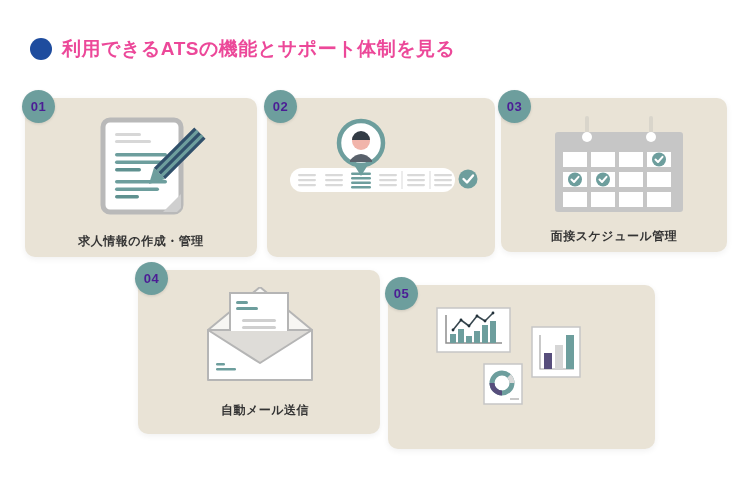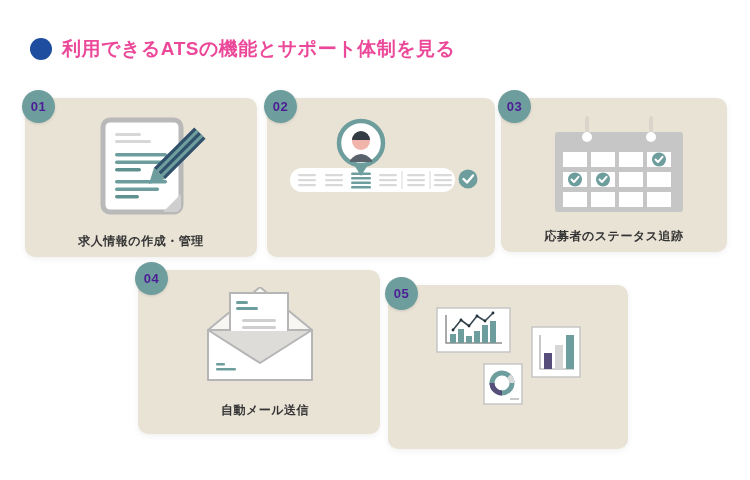--- a/index.html
+++ b/index.html
@@ -22,21 +22,21 @@
     letter-spacing:.5px;white-space:nowrap;
   }
   .card{
     position:absolute;background:#e9e3d6;border-radius:10px;
     box-shadow:0 2px 6px rgba(0,0,0,.06);
   }
   .card-1{left:25px;top:98px;width:232px;height:159px;}
   .card-2{left:267px;top:98px;width:228px;height:159px;}
   .card-3{left:501px;top:98px;width:226px;height:154px;}
   .card-4{left:138px;top:270px;width:242px;height:164px;}
-  .card-5{left:388px;top:285px;width:240px;height:164px;}
+  .card-5{left:388px;top:285px;width:267px;height:164px;}
   .badge{
     position:absolute;left:-3px;top:-8px;width:33px;height:33px;
     border-radius:50%;background:#6d9e9d;color:#4c1d95;
     display:flex;align-items:center;justify-content:center;
     font-size:13px;font-weight:bold;letter-spacing:.5px;
     box-shadow:0 1px 3px rgba(0,0,0,.12);
   }
   .card-label{
     position:absolute;left:0;right:0;text-align:center;
     font-size:12px;font-weight:600;color:#333333;letter-spacing:.5px;
@@ -147,21 +147,21 @@
       </g>
       <g>
         <circle cx="108" cy="43.5" r="7" fill="#6d9e9d"></circle>
         <polyline points="104.5,43.5 107,46 111.5,40.8" fill="none" stroke="#ffffff" stroke-width="2" stroke-linecap="round" stroke-linejoin="round"></polyline>
         <circle cx="24" cy="63.5" r="7" fill="#6d9e9d"></circle>
         <polyline points="20.5,63.5 23,66 27.5,60.8" fill="none" stroke="#ffffff" stroke-width="2" stroke-linecap="round" stroke-linejoin="round"></polyline>
         <circle cx="52" cy="63.5" r="7" fill="#6d9e9d"></circle>
         <polyline points="48.5,63.5 51,66 55.5,60.8" fill="none" stroke="#ffffff" stroke-width="2" stroke-linecap="round" stroke-linejoin="round"></polyline>
       </g>
     </svg>
-    <div class="card-label">応募者のステータス追跡</div>
+    <div class="card-label">面接スケジュール管理</div>
   </div>
 
   <div class="card card-4 row2">
     <span class="badge">04</span>
     <svg class="icon-svg icon-mail" width="120" height="100" viewBox="0 0 120 100">
       <polygon points="9,43 61,0 113,43" fill="#f7f6f3" stroke="#b5b5b5" stroke-width="2" stroke-linejoin="round"></polygon>
       <rect x="31" y="6" width="58" height="54" fill="#ffffff" stroke="#b5b5b5" stroke-width="2"></rect>
       <rect x="37" y="14" width="12" height="3" rx="1.5" fill="#6d9e9d"></rect>
       <rect x="37" y="20" width="22" height="3" rx="1.5" fill="#6d9e9d"></rect>
       <rect x="43" y="32" width="34" height="3" rx="1.5" fill="#cfcfcf"></rect>

